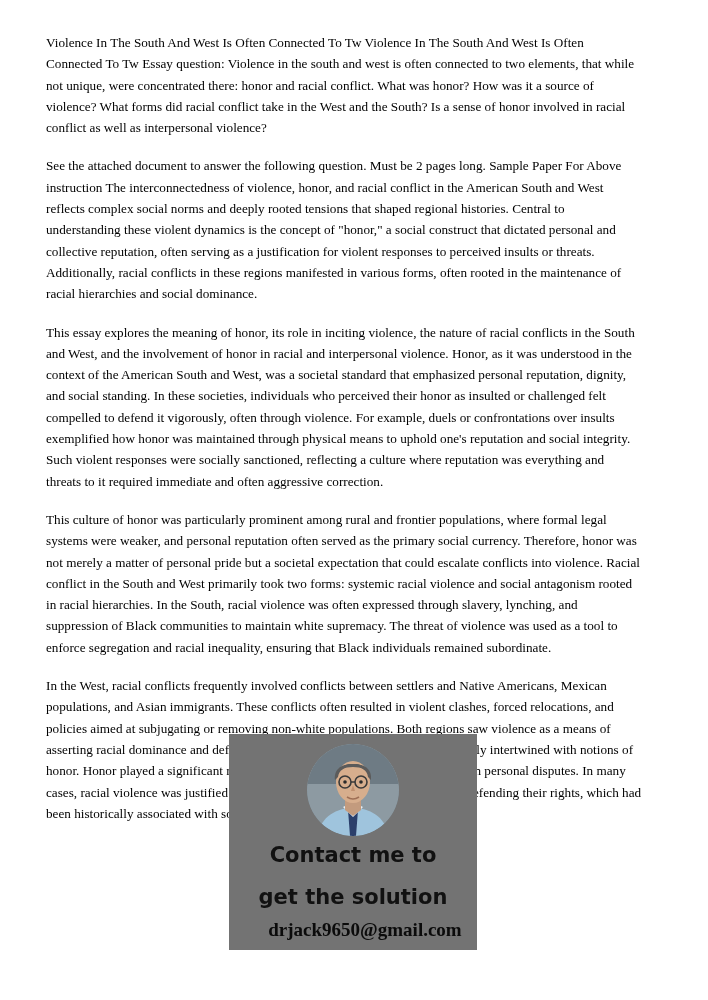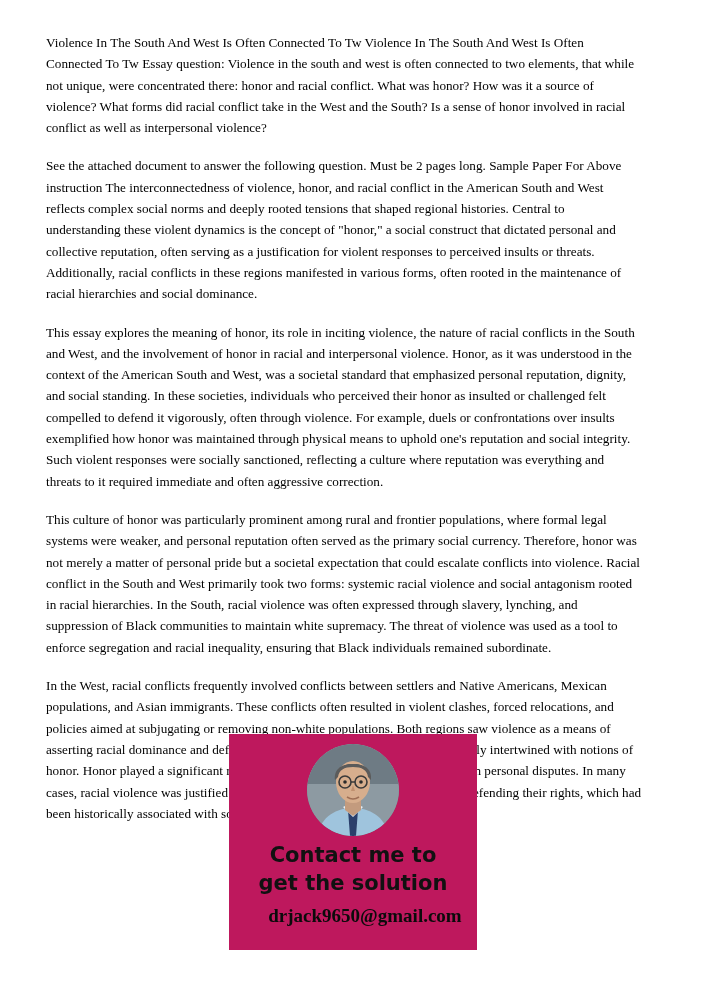--- a/index.html
+++ b/index.html
@@ -40,21 +40,21 @@
     margin-bottom: 0;
   }
 
   
   .contact-card {
     position: absolute;
     left: 229px;
     top: 734px;
     width: 248px;
     height: 216px;
-    background: #be185d;
+    background: #737373;
     box-sizing: border-box;
     display: flex;
     flex-direction: column;
     align-items: center;
     padding-top: 10px;
   }
   .avatar {
     width: 92px;
     height: 92px;
     border-radius: 50%;
@@ -71,21 +71,21 @@
   .contact-line {
     font-family: "DejaVu Sans", sans-serif;
     font-weight: bold;
     font-size: 21px;
     line-height: 26px;
     color: #111111;
     text-align: center;
     margin-top: 6px;
   }
   .contact-line.second {
-    margin-top: 2px;
+    margin-top: 16px;
   }
   .contact-email {
     font-family: "Liberation Serif", serif;
     font-weight: bold;
     font-size: 19px;
     line-height: 24px;
     color: #0b0b0b;
     text-align: center;
     margin-top: 8px;
     margin-left: 24px;

